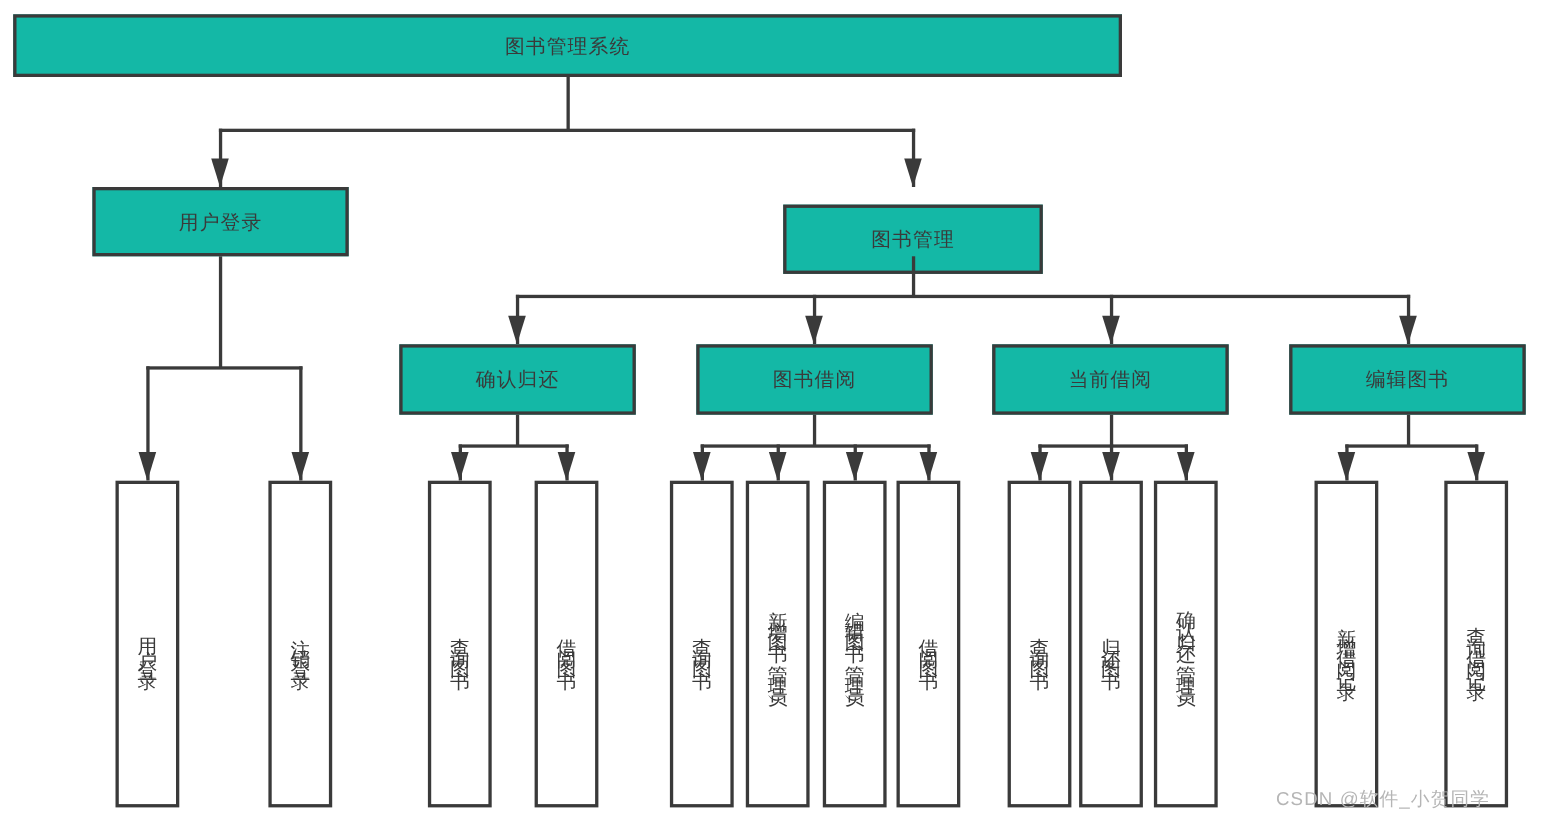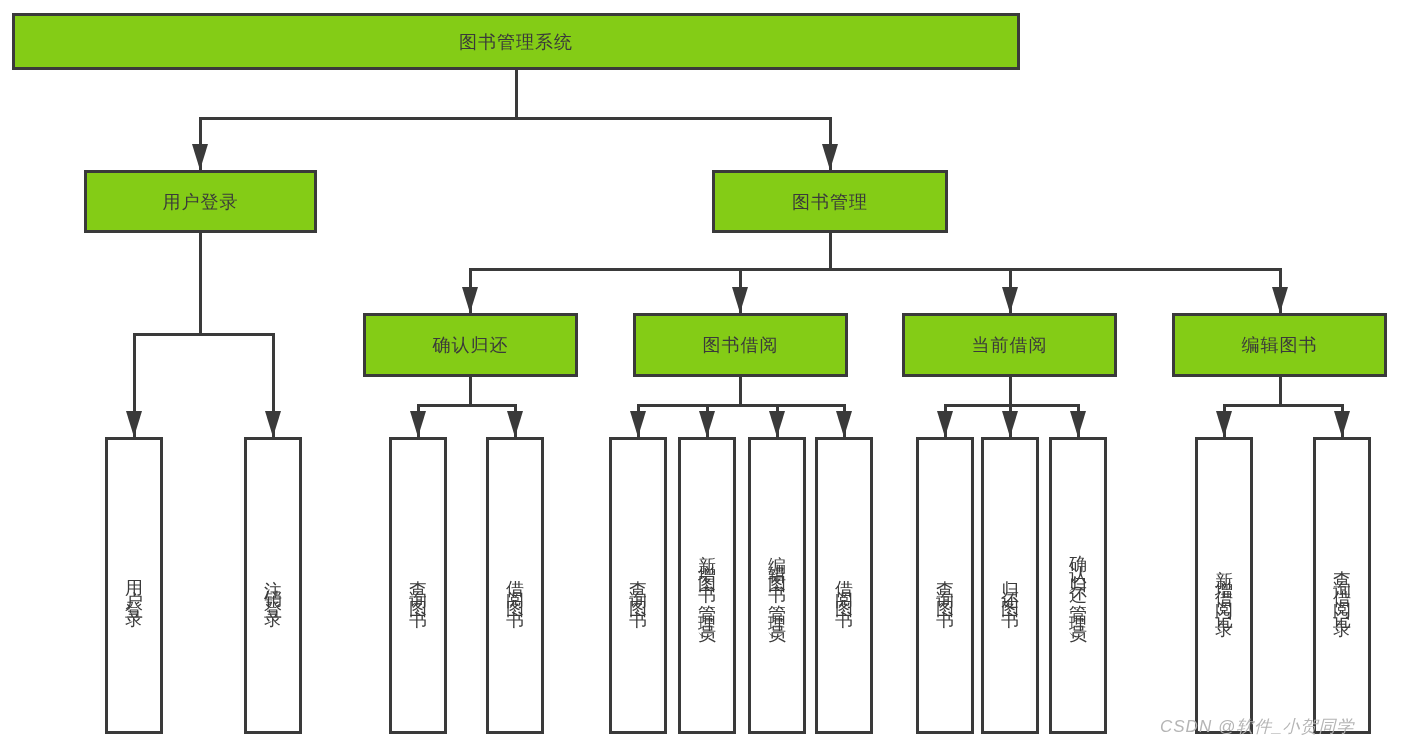--- a/index.html
+++ b/index.html
@@ -1,57 +1,57 @@
 <!DOCTYPE html>
 <html><head>
 <meta charset="utf-8">
 <style>
   html,body{margin:0;padding:0;background:#fff;}
   #canvas{
     position:relative;width:1405px;height:747px;background:#fff;overflow:hidden;
     font-family:"Liberation Sans","DejaVu Sans",sans-serif;color:#3a3a3a;
   }
   .hbox{
-    position:absolute;box-sizing:border-box;border:3px solid #3a3a3a;background:#84cc16;
+    position:absolute;box-sizing:border-box;border:3px solid #3a3a3a;background:#14b8a6;
     display:flex;align-items:center;justify-content:center;
     font-size:18px;letter-spacing:1px;color:#3a3a3a;white-space:nowrap;
   }
   .vbox{
     position:absolute;box-sizing:border-box;border:3px solid #3a3a3a;background:#fff;
     top:437px;height:297px;width:58px;
     display:flex;align-items:center;justify-content:center;
     writing-mode:vertical-rl;font-size:18px;letter-spacing:10px;color:#3a3a3a;
   }
   .ln{position:absolute;background:#3a3a3a;}
   .ar{
     position:absolute;width:0;height:0;
     border-left:8px solid transparent;border-right:8px solid transparent;
     border-top:26px solid #3a3a3a;
   }
   .watermark{
     position:absolute;left:1160px;top:715px;z-index:9;
-    font-size:17px;color:#b5b5b5;letter-spacing:1px;white-space:nowrap;font-style:italic;
+    font-size:17px;color:#b5b5b5;letter-spacing:1px;white-space:nowrap;
   }
 </style>
 </head>
 <body>
 
 <div id="canvas">
 
   <div class="hbox" style="left:12px;top:13px;width:1008px;height:57px;">图书管理系统</div>
 
   <div class="ln" style="left:515px;top:70px;width:3px;height:50px;"></div>
   <div class="ln" style="left:199px;top:117px;width:633px;height:3px;"></div>
   <div class="ln" style="left:199px;top:117px;width:3px;height:53px;"></div>
   <div class="ln" style="left:829px;top:117px;width:3px;height:53px;"></div>
   <div class="ar" style="left:192px;top:144px;"></div>
   <div class="ar" style="left:822px;top:144px;"></div>
 
   <div class="hbox" style="left:84px;top:170px;width:233px;height:63px;">用户登录</div>
-  <div class="hbox" style="left:712px;top:170px;width:236px;height:63px;">图书管理</div>
+  <div class="hbox" style="left:712px;top:186px;width:236px;height:63px;">图书管理</div>
 
   <div class="ln" style="left:199px;top:233px;width:3px;height:101px;"></div>
   <div class="ln" style="left:133px;top:333px;width:142px;height:3px;"></div>
   <div class="ln" style="left:133px;top:333px;width:3px;height:104px;"></div>
   <div class="ln" style="left:272px;top:333px;width:3px;height:104px;"></div>
   <div class="ar" style="left:126px;top:411px;"></div>
   <div class="ar" style="left:265px;top:411px;"></div>
 
   <div class="ln" style="left:829px;top:233px;width:3px;height:37px;"></div>
   <div class="ln" style="left:469px;top:268px;width:813px;height:3px;"></div>

